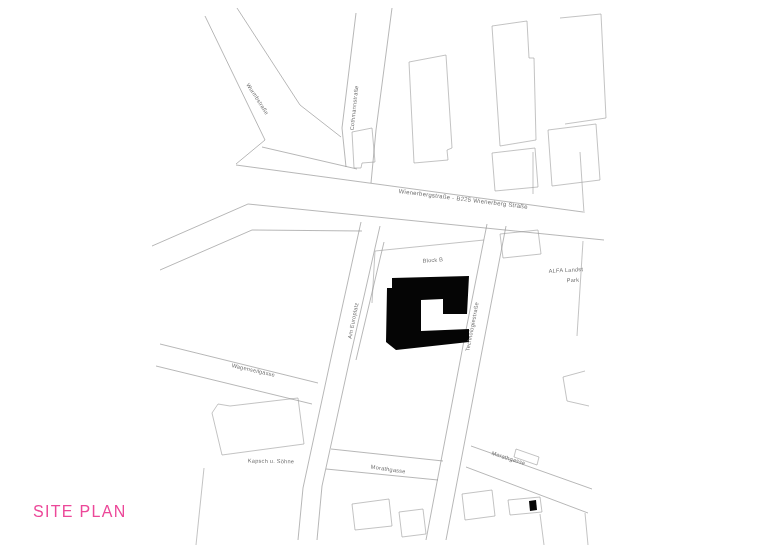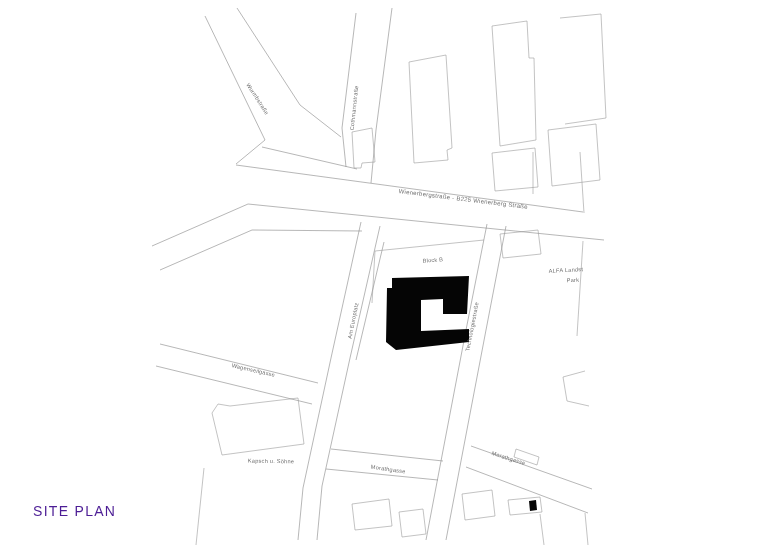--- a/index.html
+++ b/index.html
@@ -16,23 +16,23 @@
   .lbl{
     fill:#6e6e6e;
     font-size:5.6px;
     letter-spacing:.25px;
     font-family:"Liberation Sans", sans-serif;
   }
   .lbl-main{font-size:6px;}
   .site-title{
     position:absolute;
     left:33px;top:503px;
-    font-size:14px;
+    font-size:16px;
     letter-spacing:1.3px;
-    color:#4c1d95;
+    color:#ec4899;
   }
 </style>
 </head>
 <body>
 
 <div class="page">
 
   <svg class="map-svg" viewBox="0 0 780 551">
 
     <g>

